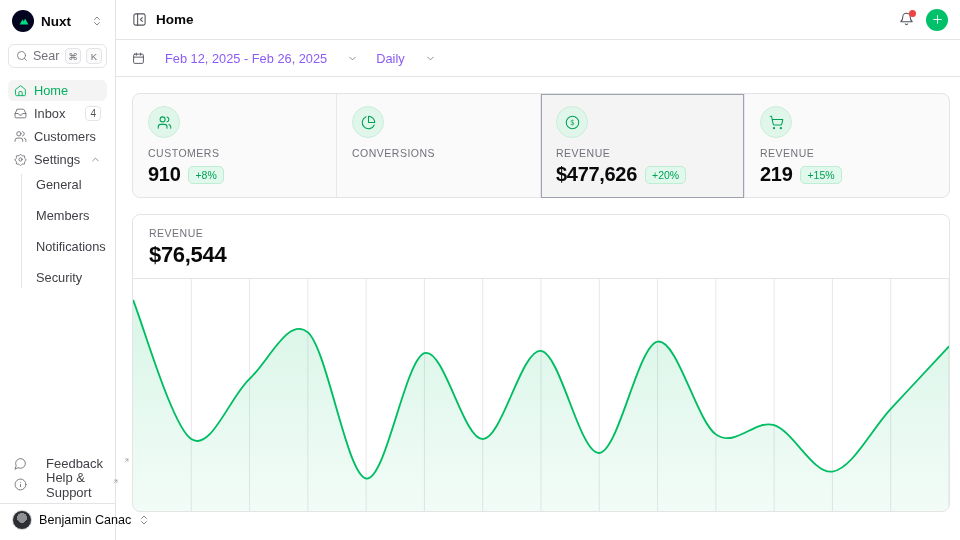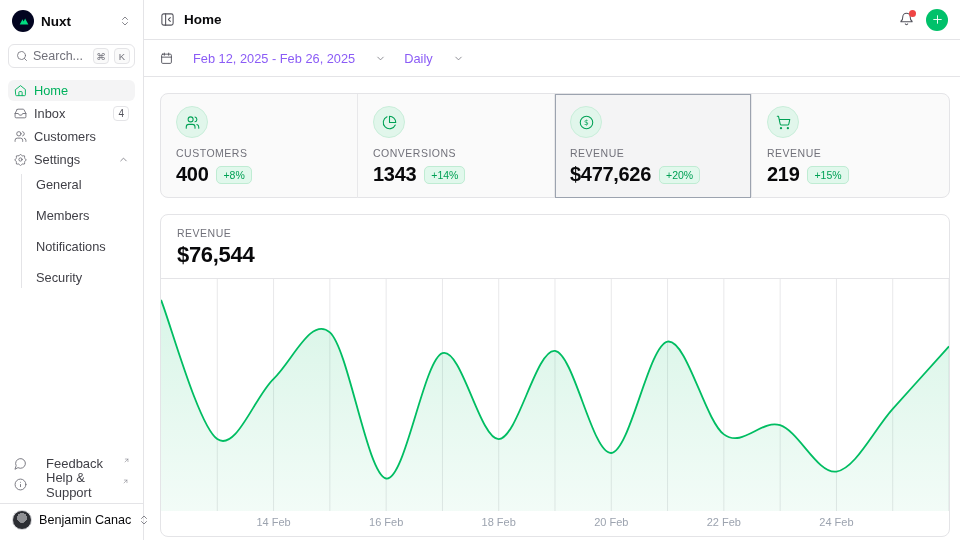--- a/index.html
+++ b/index.html
@@ -6,21 +6,21 @@
   html,body { width: 960px; height: 540px; overflow: hidden; }
   body {
     font-family: "Liberation Sans", "DejaVu Sans", sans-serif;
     font-size: 13px; color: #09090b; background: #fff;
     display: flex;
   }
   svg { display: block; }
   .ic { stroke: currentColor; fill: none; stroke-width: 1.7; stroke-linecap: round; stroke-linejoin: round; }
 
   
-  .sidebar { width: 144px; flex: none; border-right: 1px solid #e4e4e7; display: flex; flex-direction: column; padding: 8px; }
+  .sidebar { width: 116px; flex: none; border-right: 1px solid #e4e4e7; display: flex; flex-direction: column; padding: 8px; }
   .ws-row { display: flex; align-items: center; gap: 7px; padding: 2px 4px; border-radius: 6px; cursor: pointer; }
   .ws-logo { width: 22px; height: 22px; border-radius: 50%; background: #020420; display: flex; align-items: center; justify-content: center; flex: none; }
   .ws-name { font-weight: 700; font-size: 13.5px; flex: 1; }
   .muted-ic { color: #71717a; }
   .search-box { margin-top: 10px; height: 24px; border: 1px solid #e4e4e7; border-radius: 6px; background: #fff; display: flex; align-items: center; gap: 5px; padding: 0 4px 0 7px; color: #71717a; cursor: text; }
   .search-box input { border: 0; outline: 0; width: 100%; min-width: 0; font-size: 12.5px; font-family: Liberation Sans, sans-serif; color: #15803d; background: transparent; }
   .search-box input::placeholder { color: #71717a; }
   .kbd { border: 1px solid #e4e4e7; background: #fafafa; border-radius: 4px; font-size: 9.5px; color: #71717a; height: 16px; min-width: 16px; display: flex; align-items: center; justify-content: center; padding: 0 2px; flex: none; }
   .nav { margin-top: 12px; display: flex; flex-direction: column; gap: 2px; }
   .nav-item { display: flex; align-items: center; gap: 7px; padding: 3px 6px; border-radius: 6px; color: #3f3f46; cursor: pointer; height: 21px; }
@@ -258,36 +258,32 @@
       <div class="stat-cell">
         <div class="stat-icon">
           <svg class="ic" width="15" height="15" viewBox="0 0 24 24">
               <path d="M16 21v-2a4 4 0 0 0-4-4H6a4 4 0 0 0-4 4v2"></path>
               <circle cx="9" cy="7" r="4"></circle>
               <path d="M22 21v-2a4 4 0 0 0-3-3.87M16 3.13a4 4 0 0 1 0 7.75"></path>
             </svg>
         </div>
         <div class="stat-label">CUSTOMERS</div>
         <div class="stat-value-row">
-          <span class="stat-value">400</span>
+          <span class="stat-value">910</span>
           <span class="delta-badge">+8%</span>
         </div>
       </div>
       <div class="stat-cell">
         <div class="stat-icon">
           <svg class="ic" width="15" height="15" viewBox="0 0 24 24">
               <path d="M21.21 15.89A10 10 0 1 1 8 2.83"></path>
               <path d="M22 12A10 10 0 0 0 12 2v10z"></path>
             </svg>
         </div>
         <div class="stat-label">CONVERSIONS</div>
-        <div class="stat-value-row">
-          <span class="stat-value">1343</span>
-          <span class="delta-badge">+14%</span>
-        </div>
       </div>
       <div class="stat-cell selected">
         <div class="stat-icon">
           <svg width="15" height="15" viewBox="0 0 24 24">
               <circle class="ic" cx="12" cy="12" r="10"></circle>
               <text x="12" y="16.2" text-anchor="middle" font-size="12" font-family="DejaVu Sans, sans-serif" fill="currentColor" stroke="none">$</text>
             </svg>
         </div>
         <div class="stat-label">REVENUE</div>
         <div class="stat-value-row">
@@ -337,24 +333,16 @@
               <line x1="564.2857142857143" y1="0" x2="564.2857142857143" y2="232"></line>
               <line x1="620.7142857142857" y1="0" x2="620.7142857142857" y2="232"></line>
               <line x1="677.1428571428571" y1="0" x2="677.1428571428571" y2="232"></line>
               <line x1="733.5714285714286" y1="0" x2="733.5714285714286" y2="232"></line>
               <line x1="790" y1="0" x2="790" y2="232"></line>
             </g>
             <path d="M0,20.879999999999995C9.4,44.1 37.6,146.9 56.4,160.1C75.2,173.2 94.0,117.5 112.9,99.8C131.7,82.0 150.5,36.7 169.3,53.4C188.1,70.0 206.9,196.0 225.7,199.5C244.5,203.0 263.3,80.8 282.1,74.2C301.0,67.7 319.8,160.5 338.6,160.1C357.4,159.7 376.2,69.6 395.0,71.9C413.8,74.2 432.6,175.5 451.4,174.0C470.2,172.5 489.0,65.7 507.9,62.6C526.7,59.5 545.5,141.5 564.3,155.4C583.1,169.4 601.9,140.0 620.7,146.2C639.5,152.3 658.3,195.3 677.1,192.6C696.0,189.9 714.8,150.8 733.6,129.9C752.4,109.0 780.6,77.7 790.0,67.3 L790,232 L0,232 Z" fill="url(#fillg)"></path>
             <path d="M0,20.879999999999995C9.4,44.1 37.6,146.9 56.4,160.1C75.2,173.2 94.0,117.5 112.9,99.8C131.7,82.0 150.5,36.7 169.3,53.4C188.1,70.0 206.9,196.0 225.7,199.5C244.5,203.0 263.3,80.8 282.1,74.2C301.0,67.7 319.8,160.5 338.6,160.1C357.4,159.7 376.2,69.6 395.0,71.9C413.8,74.2 432.6,175.5 451.4,174.0C470.2,172.5 489.0,65.7 507.9,62.6C526.7,59.5 545.5,141.5 564.3,155.4C583.1,169.4 601.9,140.0 620.7,146.2C639.5,152.3 658.3,195.3 677.1,192.6C696.0,189.9 714.8,150.8 733.6,129.9C752.4,109.0 780.6,77.7 790.0,67.3" fill="none" stroke="#00bd62" stroke-width="1.8" stroke-linejoin="round"></path>
           </svg>
       </div>
-      <div class="axis-row" id="axis-row">
-          <span class="tick" style="left: 14.2857%;">14 Feb</span>
-          <span class="tick" style="left: 28.5714%;">16 Feb</span>
-          <span class="tick" style="left: 42.8571%;">18 Feb</span>
-          <span class="tick" style="left: 57.1429%;">20 Feb</span>
-          <span class="tick" style="left: 71.4286%;">22 Feb</span>
-          <span class="tick" style="left: 85.7143%;">24 Feb</span>
-        </div>
     </section>
 
   </main>
 </div>
 
 </body></html>

